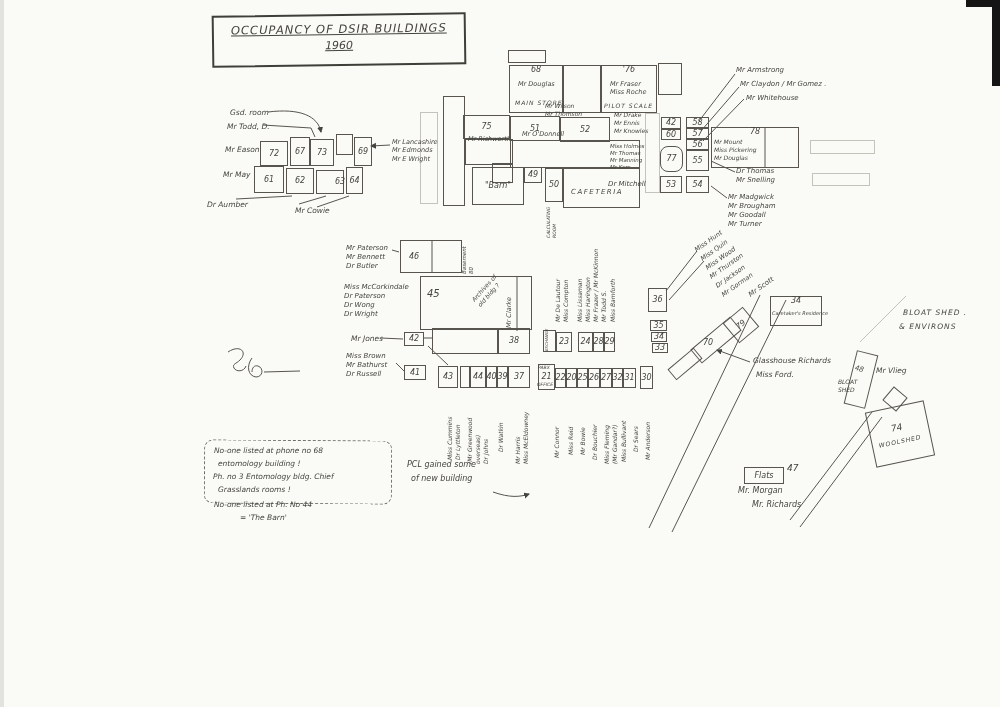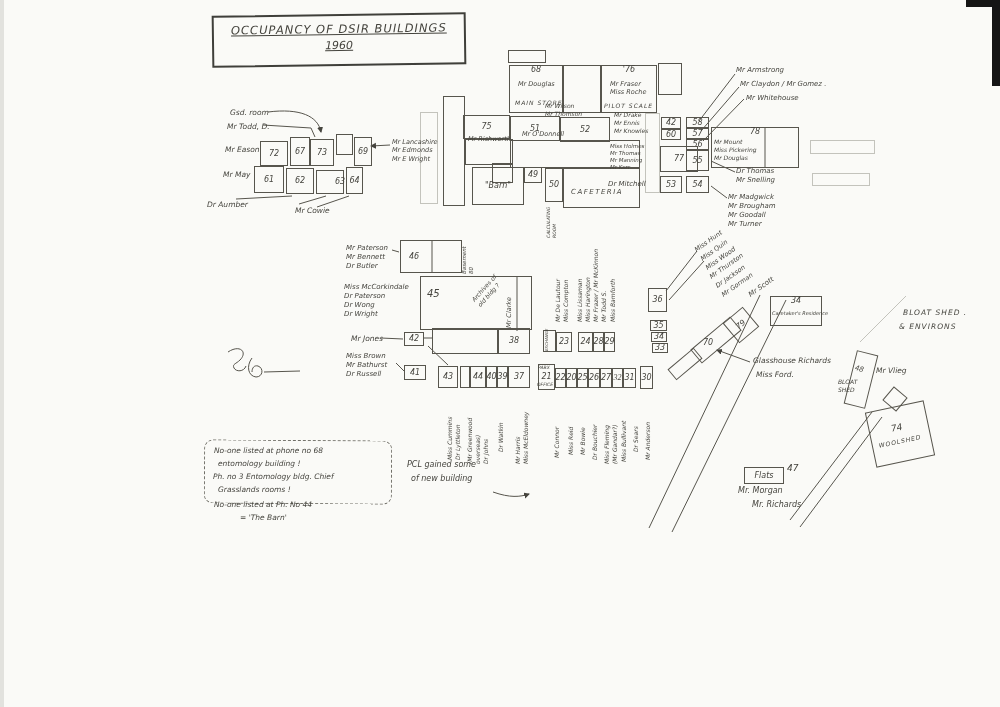--- a/index.html
+++ b/index.html
@@ -141,21 +141,21 @@
       </div>
       <div class="bld" style="left: 661px; top: 129px; width: 20px; height: 11px;">
         <span class="bnum">60</span>
       </div>
       <div class="bld" style="left: 686px; top: 128px; width: 23px; height: 11px;">
         <span class="bnum">57</span>
       </div>
       <div class="bld" style="left: 686px; top: 139px; width: 23px; height: 11px;">
         <span class="bnum">56</span>
       </div>
-      <div class="bld" style="left: 660px; top: 146px; width: 38px; height: 26px;">
+      <div class="bld" style="left: 660px; top: 146px; width: 23px; height: 26px; border-radius: 8px;">
         <span class="bnum">77</span>
       </div>
       <div class="bld" style="left: 686px; top: 150px; width: 23px; height: 21px;">
         <span class="bnum">55</span>
       </div>
       <div class="bld" style="left: 660px; top: 176px; width: 22px; height: 17px;">
         <span class="bnum">53</span>
       </div>
       <div class="bld" style="left: 686px; top: 176px; width: 23px; height: 17px;">
         <span class="bnum">54</span>
@@ -232,21 +232,21 @@
       </div>
       <div class="bld" style="left: 577px; top: 368px; width: 11px; height: 20px;">
         <span class="bnum">25</span>
       </div>
       <div class="bld" style="left: 588px; top: 368px; width: 12px; height: 20px;">
         <span class="bnum">26</span>
       </div>
       <div class="bld" style="left: 600px; top: 368px; width: 12px; height: 20px;">
         <span class="bnum">27</span>
       </div>
-      <div class="bld" style="left: 612px; top: 368px; width: 11px; height: 20px; font-family: Liberation Serif, serif;">
+      <div class="bld" style="left: 612px; top: 368px; width: 11px; height: 20px;">
         <span class="bnum">32</span>
       </div>
       <div class="bld" style="left: 623px; top: 368px; width: 13px; height: 20px;">
         <span class="bnum">31</span>
       </div>
       <div class="bld" style="left: 640px; top: 366px; width: 13px; height: 23px;">
         <span class="bnum">30</span>
       </div>
       <div class="bld" style="left: 770px; top: 296px; width: 52px; height: 30px; align-items: flex-start;">
         <span class="bnum">34</span>

